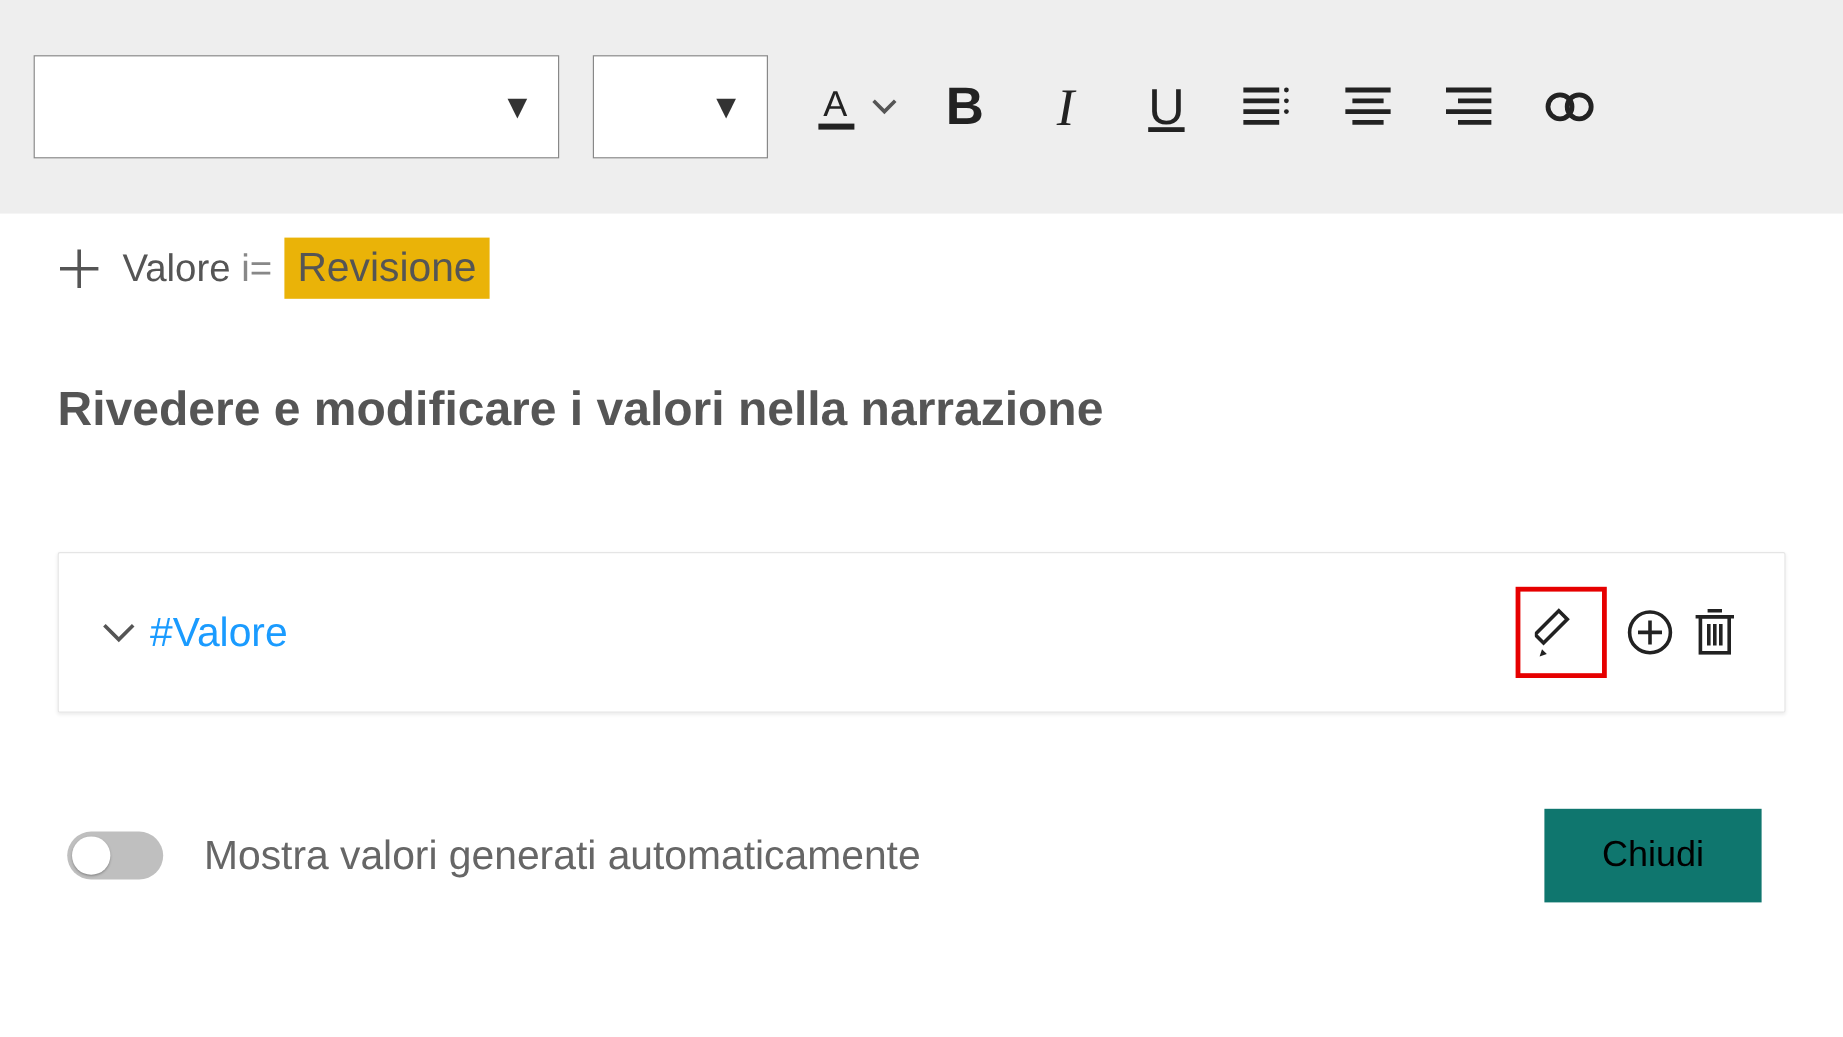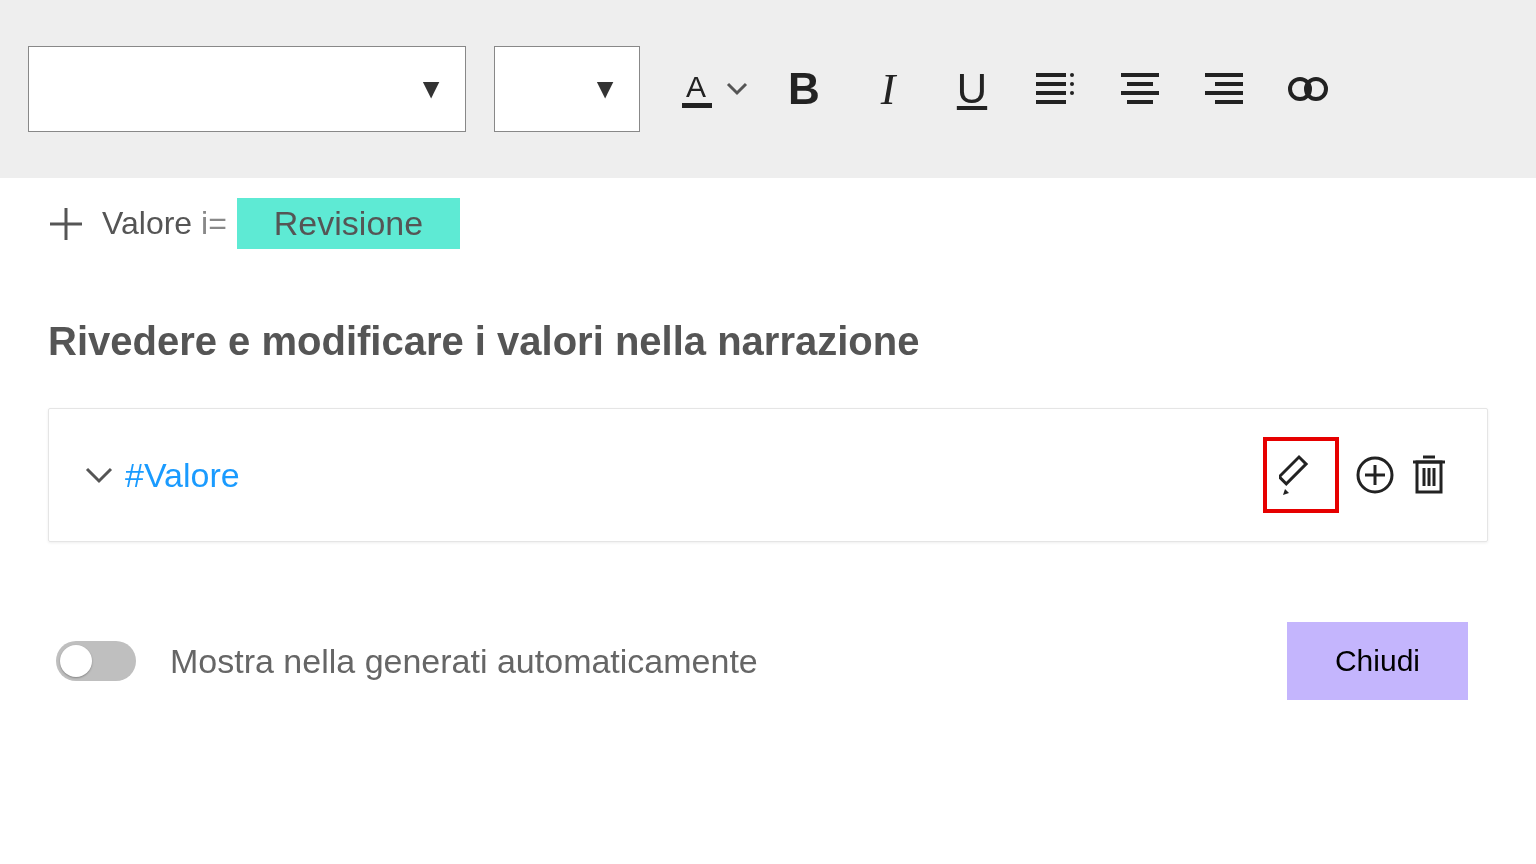--- a/index.html
+++ b/index.html
@@ -41,22 +41,22 @@
   }
   .color-icon { display:flex; align-items:center; gap:12px; margin-left:12px; }
   .bold-glyph { font-weight: 900; font-size: 44px; font-family: Arial, sans-serif; color:#222; }
   .italic-glyph { font-style: italic; font-size: 44px; font-family: Georgia, serif; color:#222; }
   .under-glyph { font-size: 42px; font-family: Arial, sans-serif; color:#222; text-decoration: underline; }
 
   .content { padding: 20px 48px 0 48px; }
   .tabs { display: flex; align-items: center; gap: 10px; margin-bottom: 70px; }
   .plus-chip { font-size: 44px; font-weight: 300; color:#555; margin-right: 8px; }
   .tab-label { font-size: 32px; color:#555; }
-  .tab-active { background:#5eead4; padding: 6px 37px; font-size: 34px; color:#555; }
-  .heading { font-size: 40px; color:#555; margin-bottom: 44px; }
+  .tab-active { background:#eab308; padding: 6px 11px; font-size: 34px; color:#555; }
+  .heading { font-size: 40px; color:#555; margin-bottom: 96px; }
 
   .value-card {
     border: 1px solid #e5e5e5;
     border-radius: 2px;
     box-shadow: 0 1px 3px rgba(0,0,0,0.07);
     padding: 28px 40px 28px 36px;
     display:flex;
     align-items:center;
     justify-content: space-between;
     margin-bottom: 80px;
@@ -71,21 +71,21 @@
   .toggle {
     width: 80px; height: 40px; background:#bfbfbf; border-radius: 20px; position:relative;
   }
   .toggle-knob {
     width: 32px; height:32px; background:#fff; border-radius:50%;
     position:absolute; top:4px; left:4px;
     box-shadow: 0 1px 2px rgba(0,0,0,0.3);
   }
   .footer-label { font-size: 34px; color:#666; }
   .close-btn {
-    background:#c4b5fd; color:#000; font-size: 30px;
+    background:#0f766e; color:#000; font-size: 30px;
     border:none; padding: 22px 48px; cursor:pointer;
   }
   svg { display:block; }
 </style>
 </head>
 <body>
 
 <div class="toolbar">
   <div class="select-box select-large">
     <span>▼</span>
@@ -200,17 +200,17 @@
         </svg>
       </div>
     </div>
   </div>
 
   <div class="footer">
     <div class="footer-left">
       <div class="toggle">
         <div class="toggle-knob"></div>
       </div>
-      <span class="footer-label">Mostra nella generati automaticamente</span>
+      <span class="footer-label">Mostra valori generati automaticamente</span>
     </div>
     <button class="close-btn">Chiudi</button>
   </div>
 </div>
 
 </body></html>

